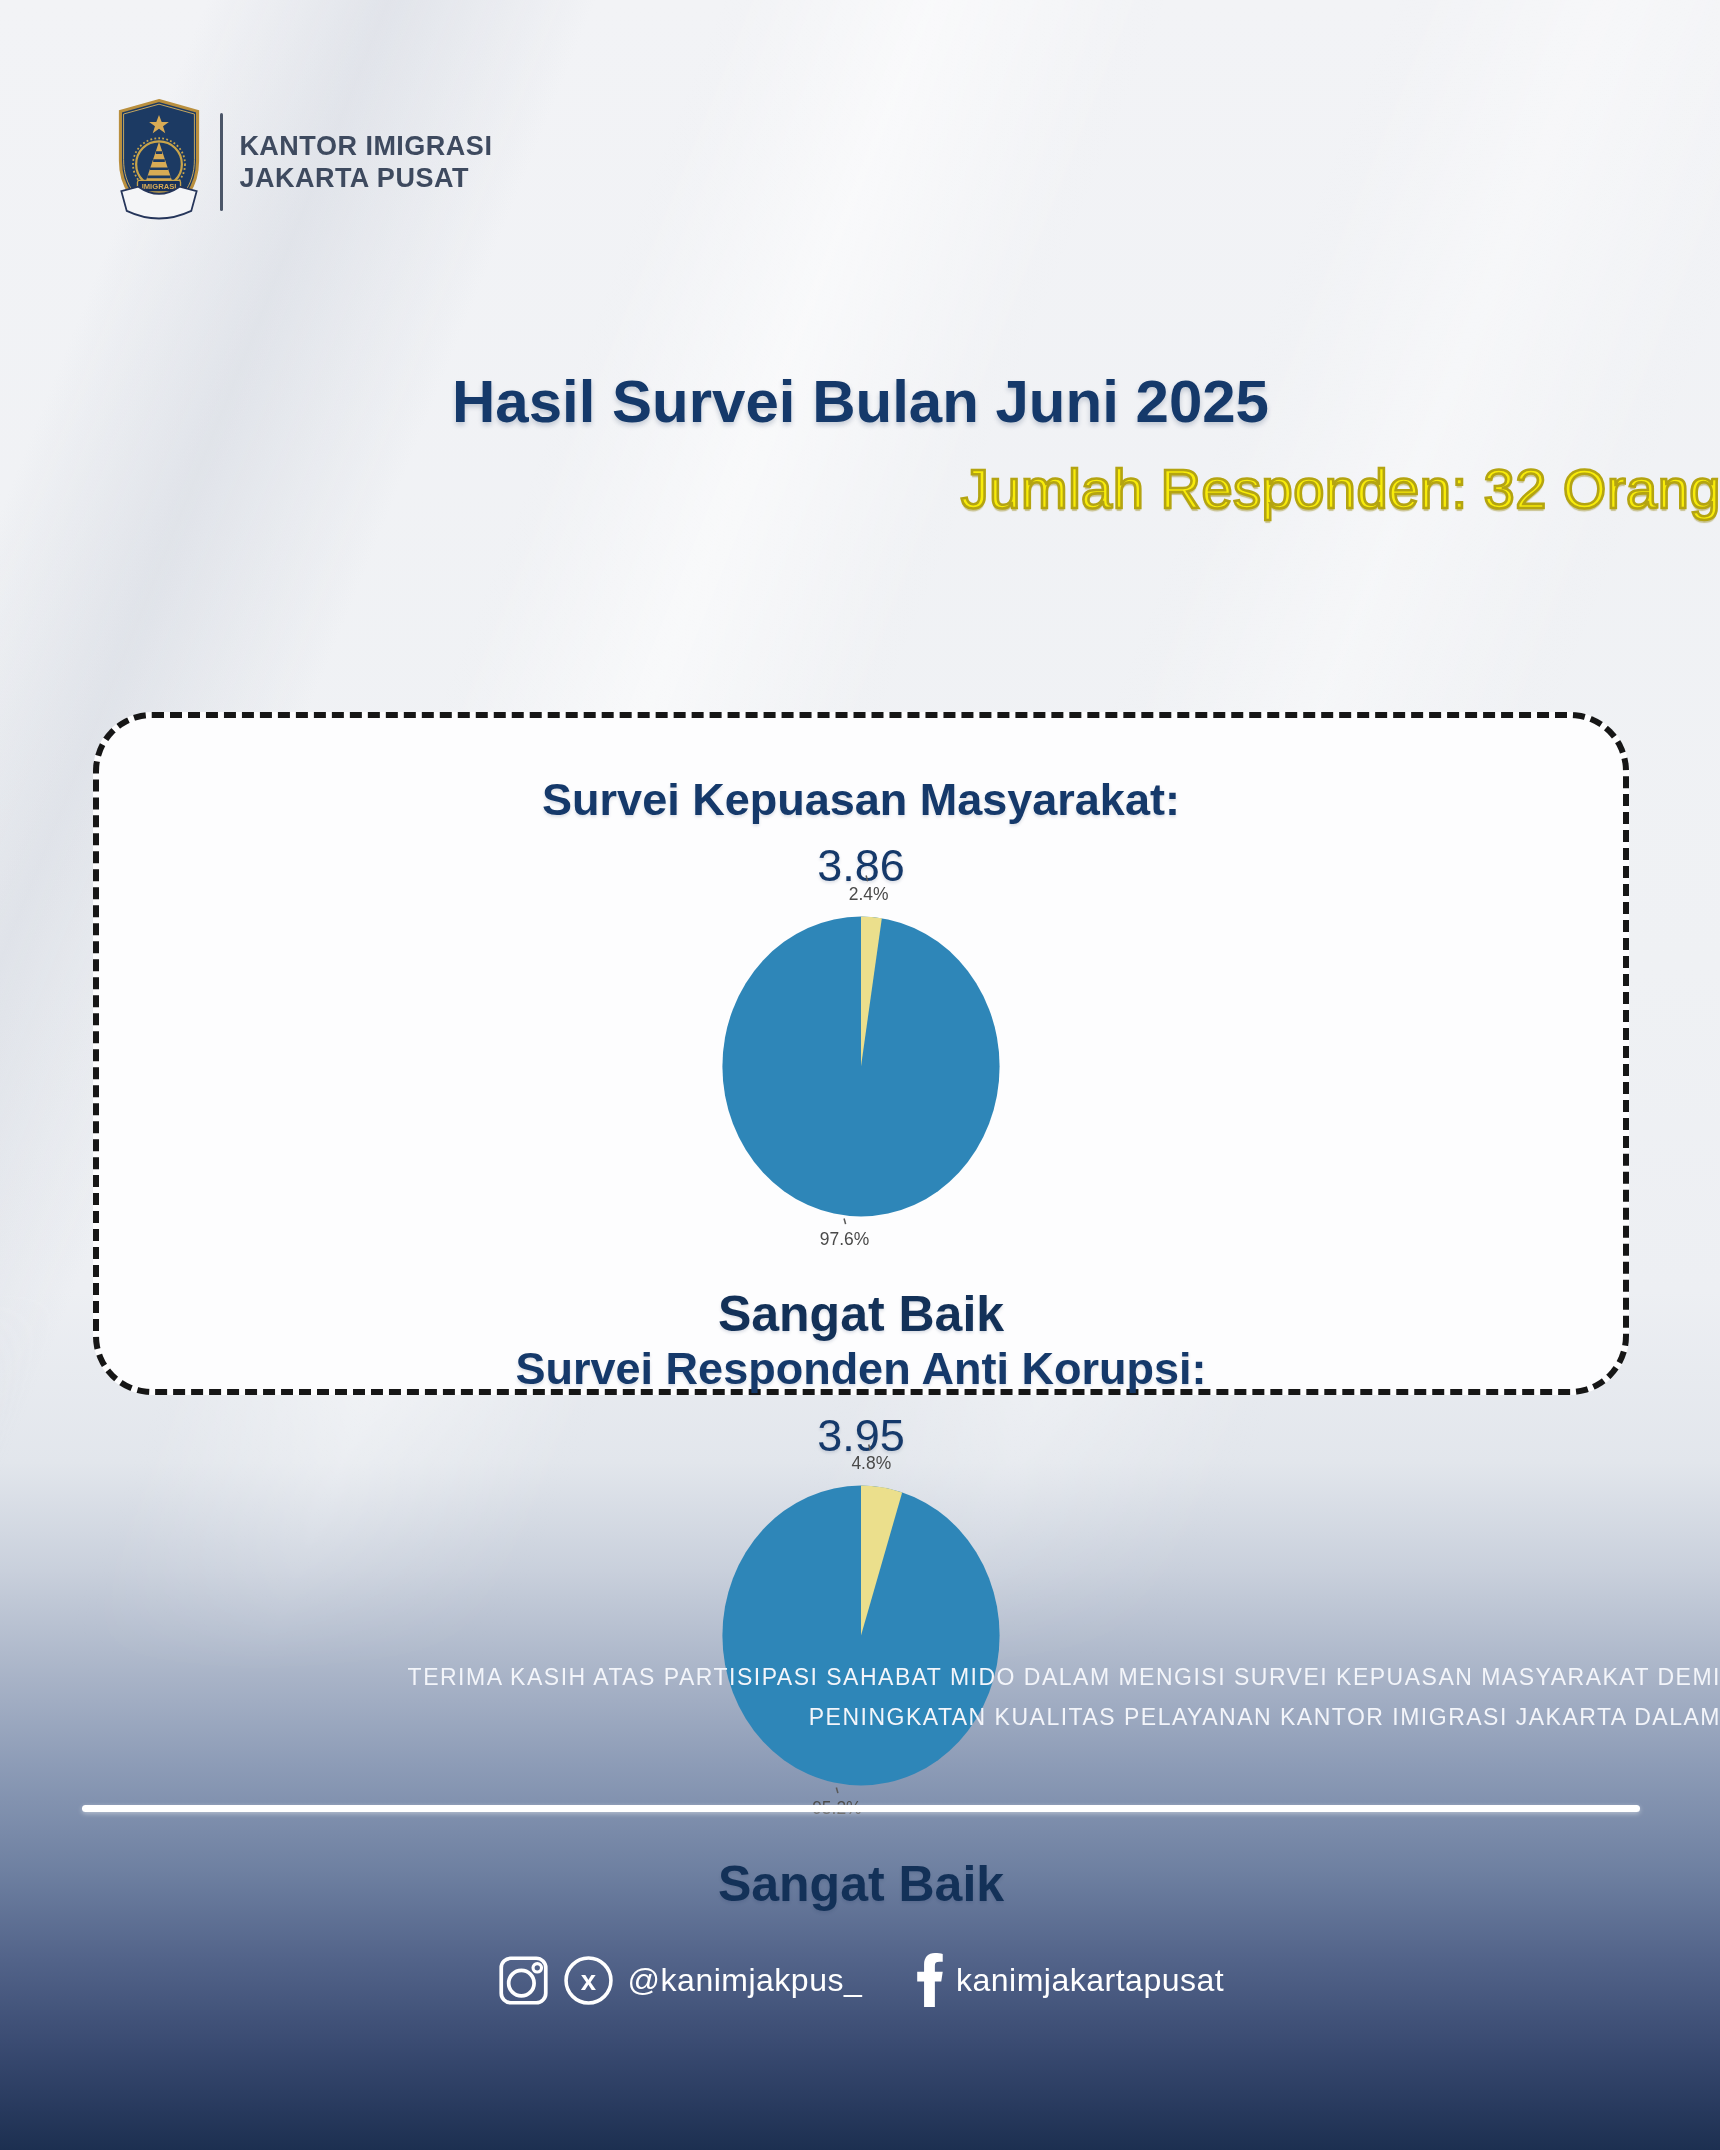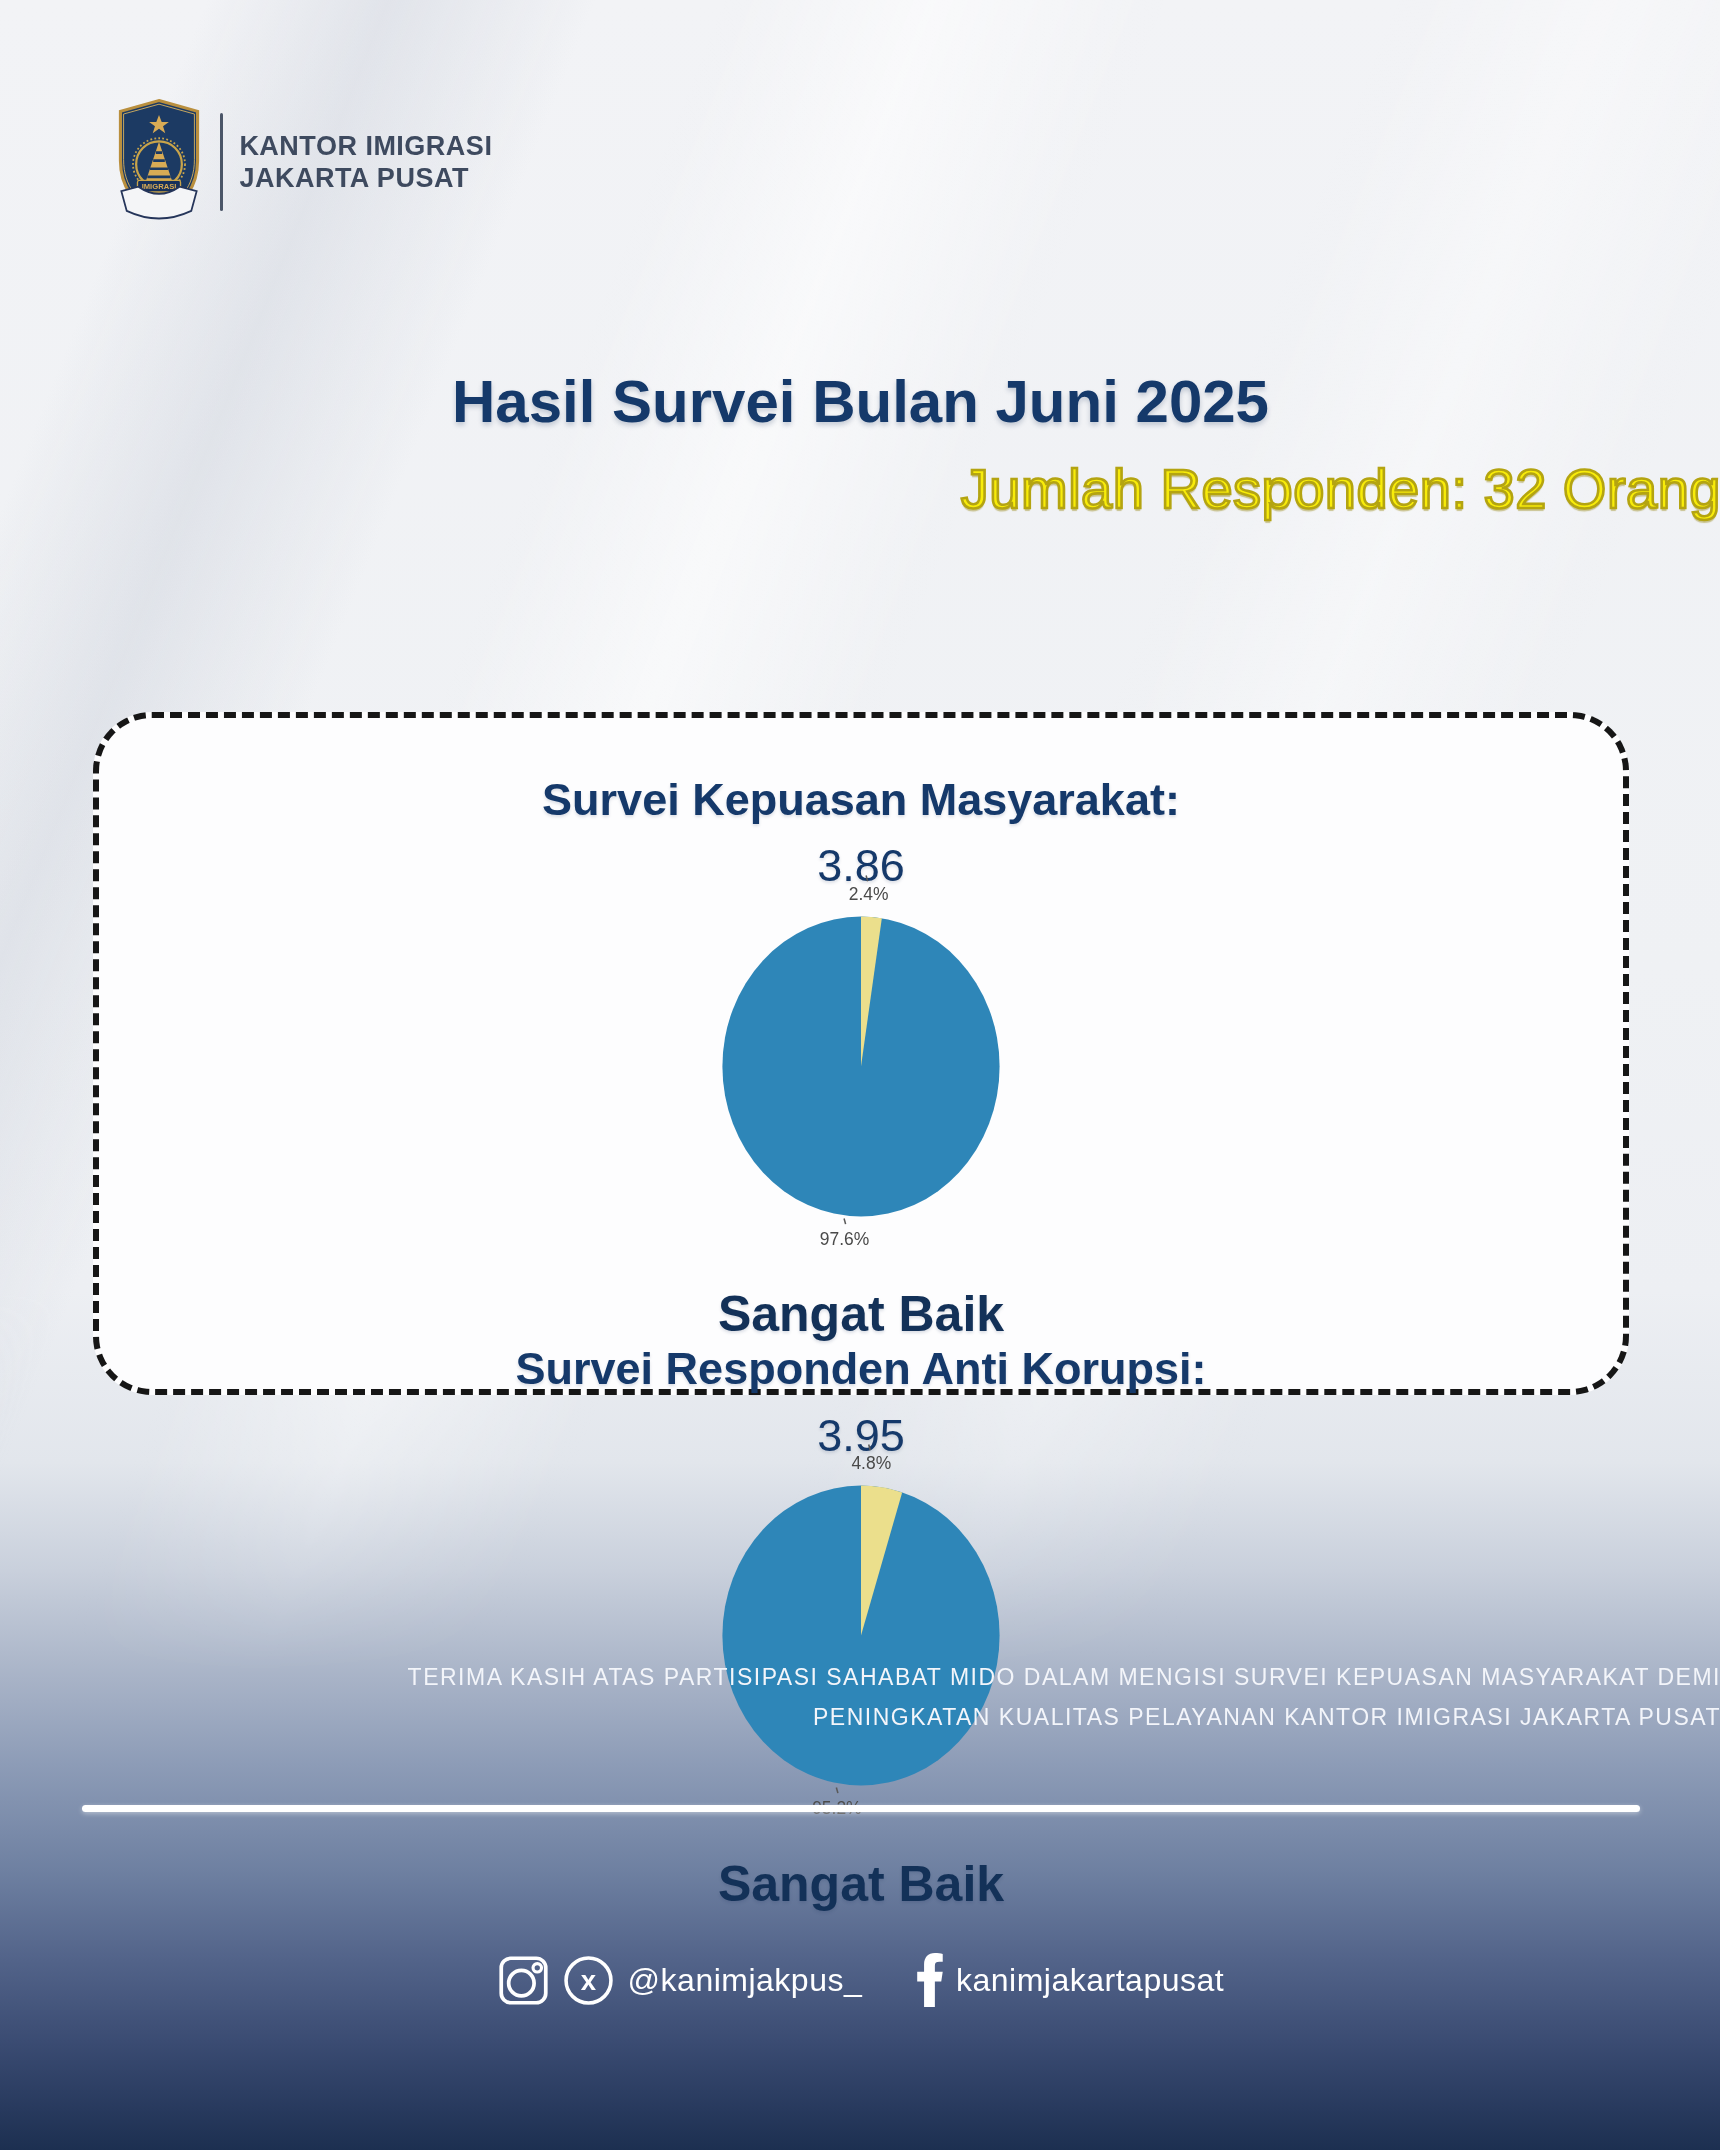--- a/index.html
+++ b/index.html
@@ -119,21 +119,21 @@
         <text class="pct" x="320" y="56" text-anchor="middle">4.8%</text>
         <line x1="252" y1="676" x2="255" y2="687" stroke="#5a5a5a" stroke-width="3"></line>
         <text class="pct" x="253" y="727" text-anchor="middle">95.2%</text>
       </svg>
       <div class="chart-rating">Sangat Baik</div>
     </div>
   </div>
 
   <div class="thanks">
     <div>TERIMA KASIH ATAS PARTISIPASI SAHABAT MIDO DALAM MENGISI SURVEI KEPUASAN MASYARAKAT DEMI</div>
-    <div>PENINGKATAN KUALITAS PELAYANAN KANTOR IMIGRASI JAKARTA PUSAT</div>
+    <div>PENINGKATAN KUALITAS PELAYANAN KANTOR IMIGRASI JAKARTA DALAM</div>
   </div>
 
   <div class="divider"></div>
 
 
   <div class="social-row">
     <svg width="53" height="53" viewBox="0 0 100 100">
       <rect x="8" y="8" width="84" height="84" rx="18" fill="none" stroke="#fff" stroke-width="7"></rect>
       <circle cx="46" cy="55" r="24" fill="none" stroke="#fff" stroke-width="7"></circle>
       <circle cx="76" cy="26" r="8" fill="none" stroke="#fff" stroke-width="6"></circle>

